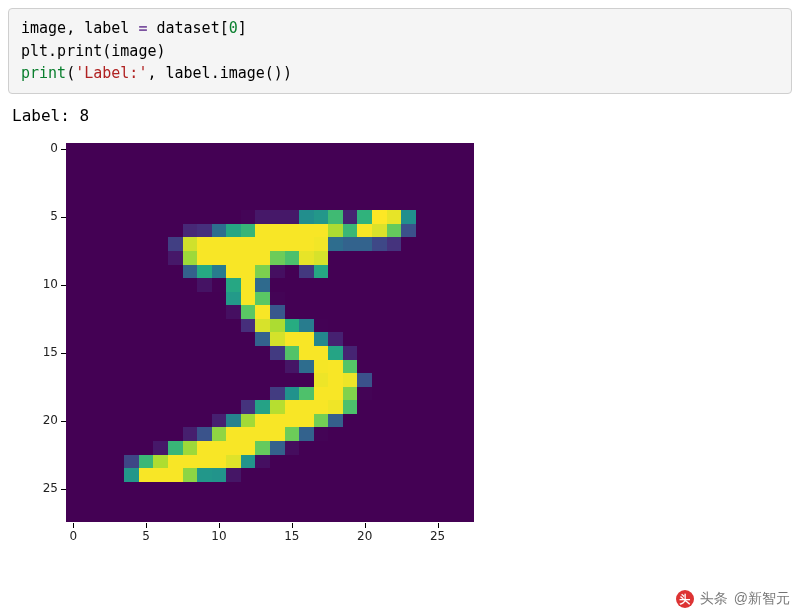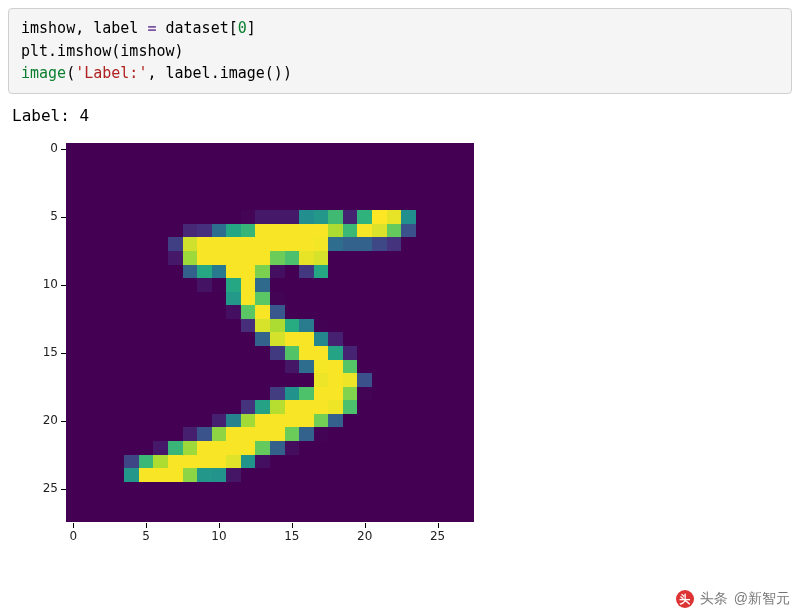--- a/index.html
+++ b/index.html
@@ -75,25 +75,25 @@
   .watermark .logo {
     width: 18px; height: 18px; border-radius: 50%;
     background: #d33; color: #fff; font-size: 11px;
     display: flex; align-items: center; justify-content: center;
     font-weight: bold;
   }
 </style>
 </head>
 <body>
 
-<div class="code-cell"><span class="tok-var">imshow, label </span><span class="tok-op">=</span><span class="tok-var"> dataset[</span><span class="tok-num">0</span><span class="tok-var">]</span>
-<span class="tok-var">plt.imshow(imshow)</span>
-<span class="tok-func">image</span><span class="tok-var">(</span><span class="tok-str">'Label:'</span><span class="tok-var">, label.image())</span></div>
+<div class="code-cell"><span class="tok-var">image, label </span><span class="tok-op">=</span><span class="tok-var"> dataset[</span><span class="tok-num">0</span><span class="tok-var">]</span>
+<span class="tok-var">plt.print(image)</span>
+<span class="tok-func">print</span><span class="tok-var">(</span><span class="tok-str">'Label:'</span><span class="tok-var">, label.image())</span></div>
 
-<div class="output-text">Label: 4</div>
+<div class="output-text">Label: 8</div>
 
 <div class="plot-wrap">
   <div class="plot-axes">
     <div class="heatmap" id="heatmap">
         <div style="background: rgb(68, 1, 84);"></div>
         <div style="background: rgb(68, 1, 84);"></div>
         <div style="background: rgb(68, 1, 84);"></div>
         <div style="background: rgb(68, 1, 84);"></div>
         <div style="background: rgb(68, 1, 84);"></div>
         <div style="background: rgb(68, 1, 84);"></div>

